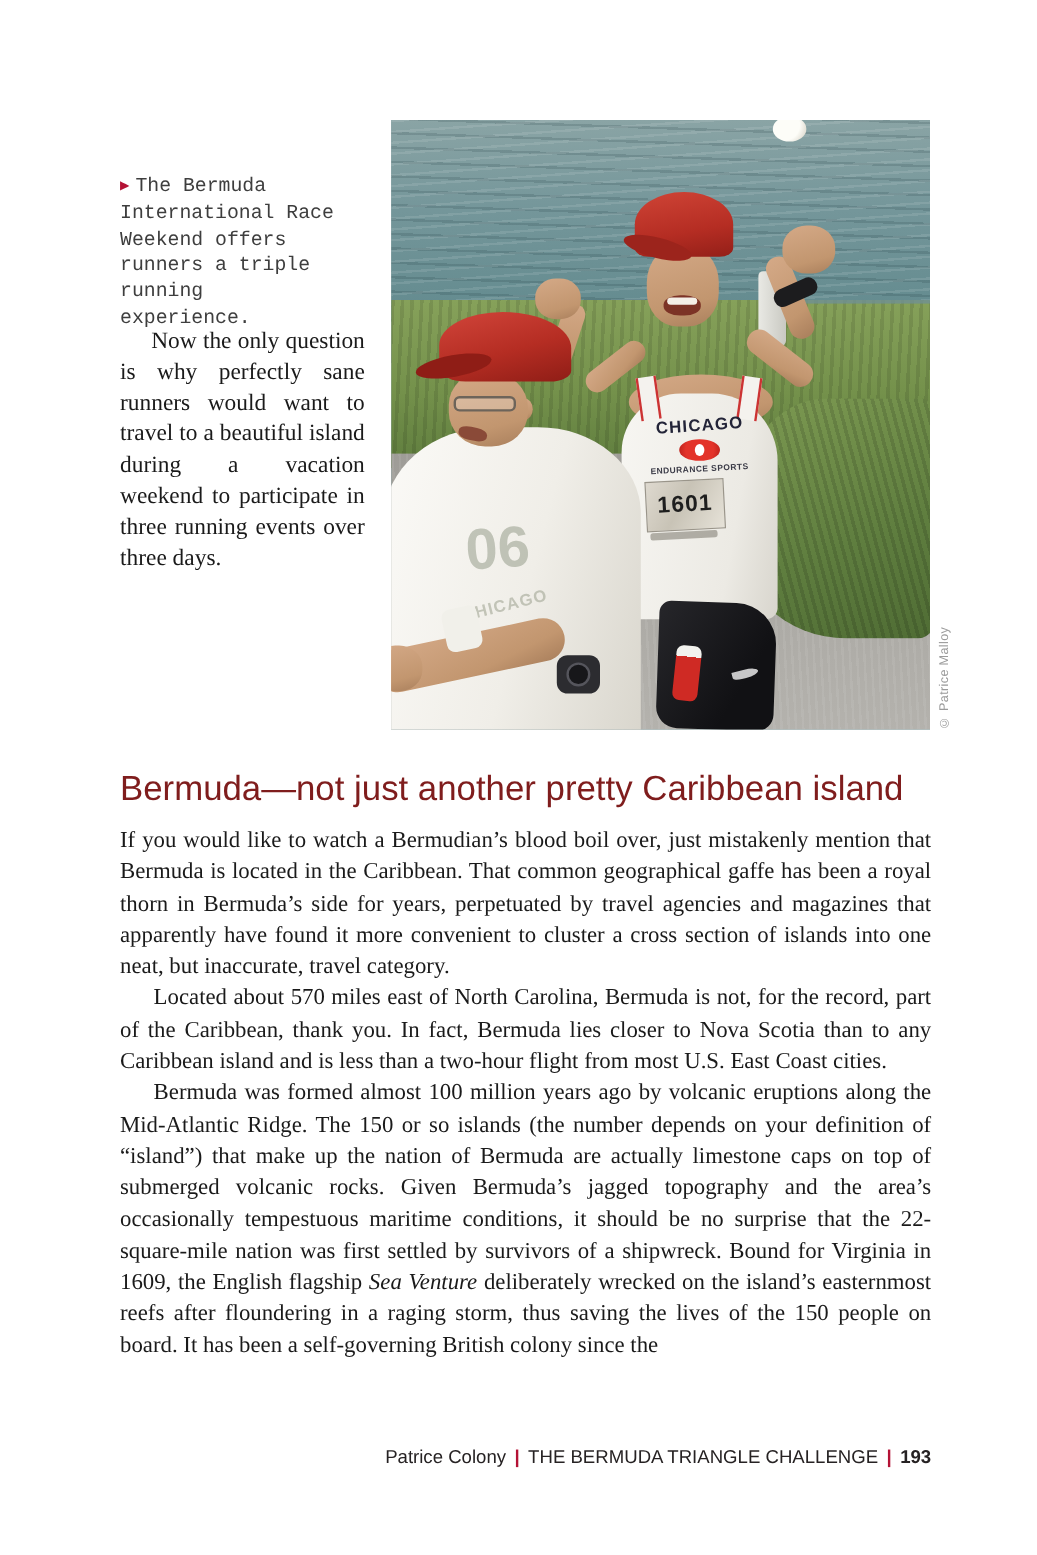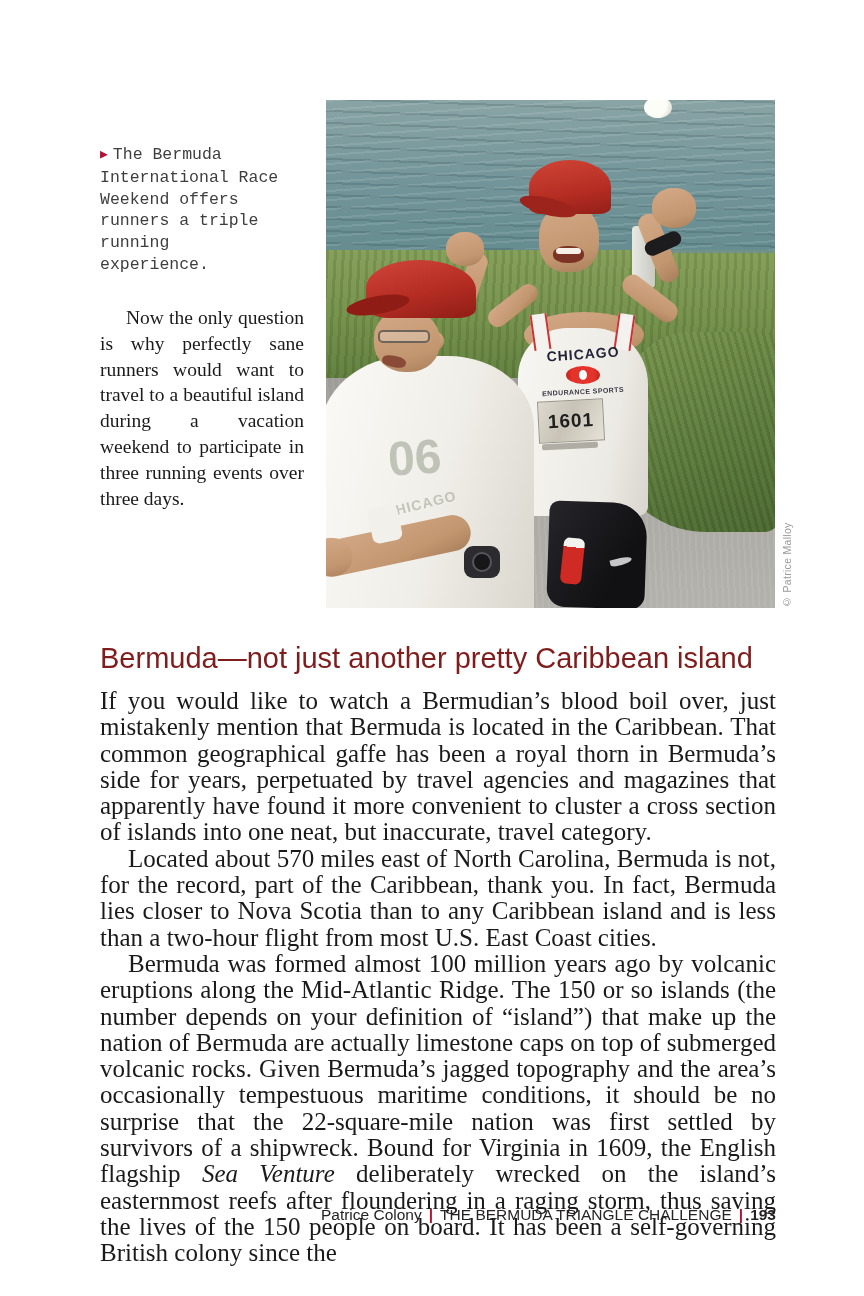--- a/index.html
+++ b/index.html
@@ -136,33 +136,33 @@
     left:781px; top:100px; height:508px; width:14px;
     writing-mode:vertical-rl; transform:rotate(180deg);
     font-family:"Liberation Sans", sans-serif;
     font-size:10.5px; color:#9b9b9b; letter-spacing:.3px;
   }
 
   
   .intro {
     left:100px; top:272px; width:204px;
     font-size:19.5px; line-height:25.8px;
-    text-align:justify; hyphens:auto;margin-top:33px; -webkit-hyphens:auto;
+    text-align:justify; hyphens:auto; -webkit-hyphens:auto;
   }
   .intro p { margin:0; text-indent:26px; }
 
   
   .heading {
     left:100px; top:642px; width:680px;
     font-family:"Liberation Sans", sans-serif;
     font-size:29px; color:#7f1d1d; font-weight:normal;
   }
   .bodytext {
     left:100px; top:688px; width:676px;
-    font-size:25px; line-height:26.3px;
+    font-size:19px; line-height:26.3px;
     text-align:justify; hyphens:auto; -webkit-hyphens:auto;
   }
   .bodytext p { margin:0; }
   .bodytext p.indent { text-indent:28px; }
 
   
   .footer {
     left:100px; top:1206px; width:676px;
     text-align:right;
     font-family:"Liberation Sans", sans-serif;

